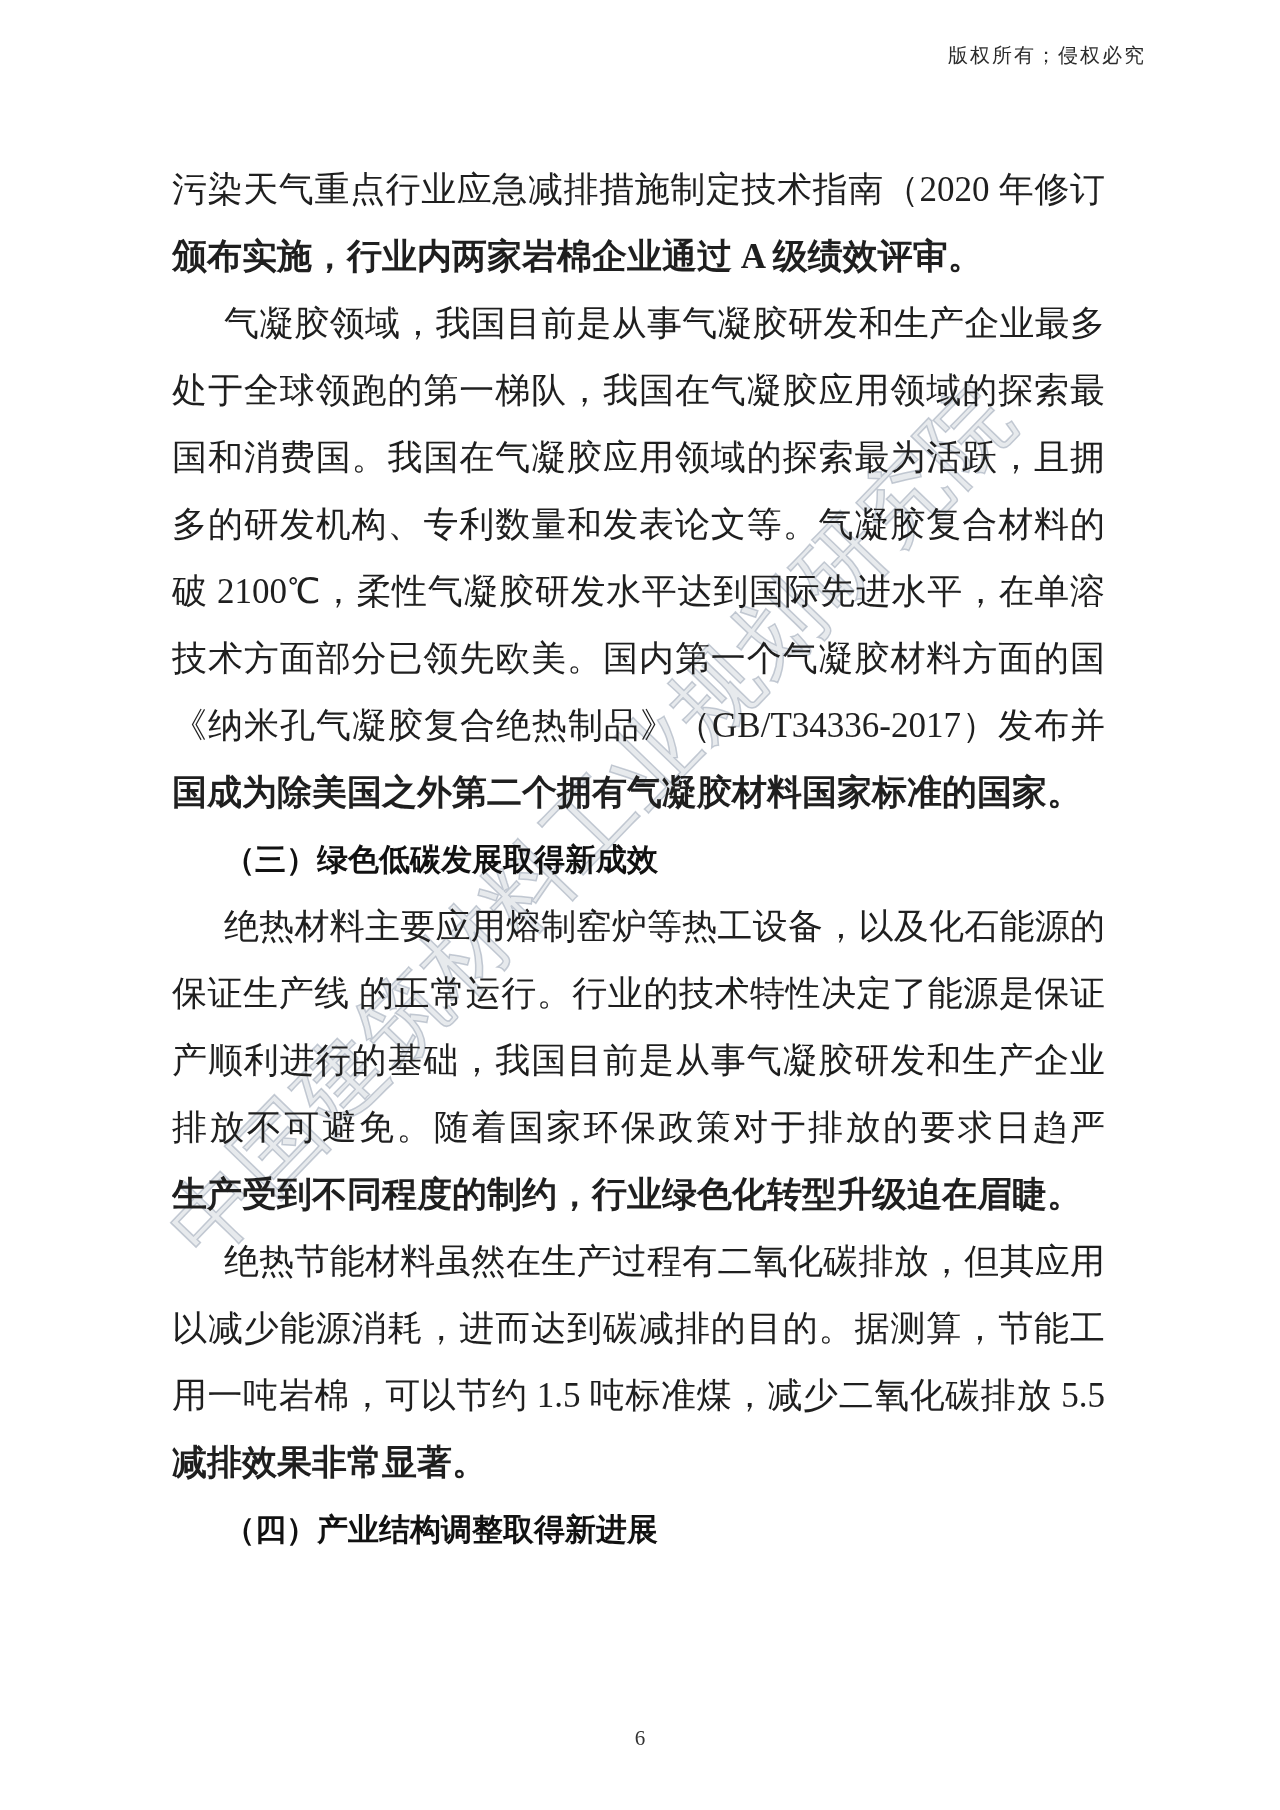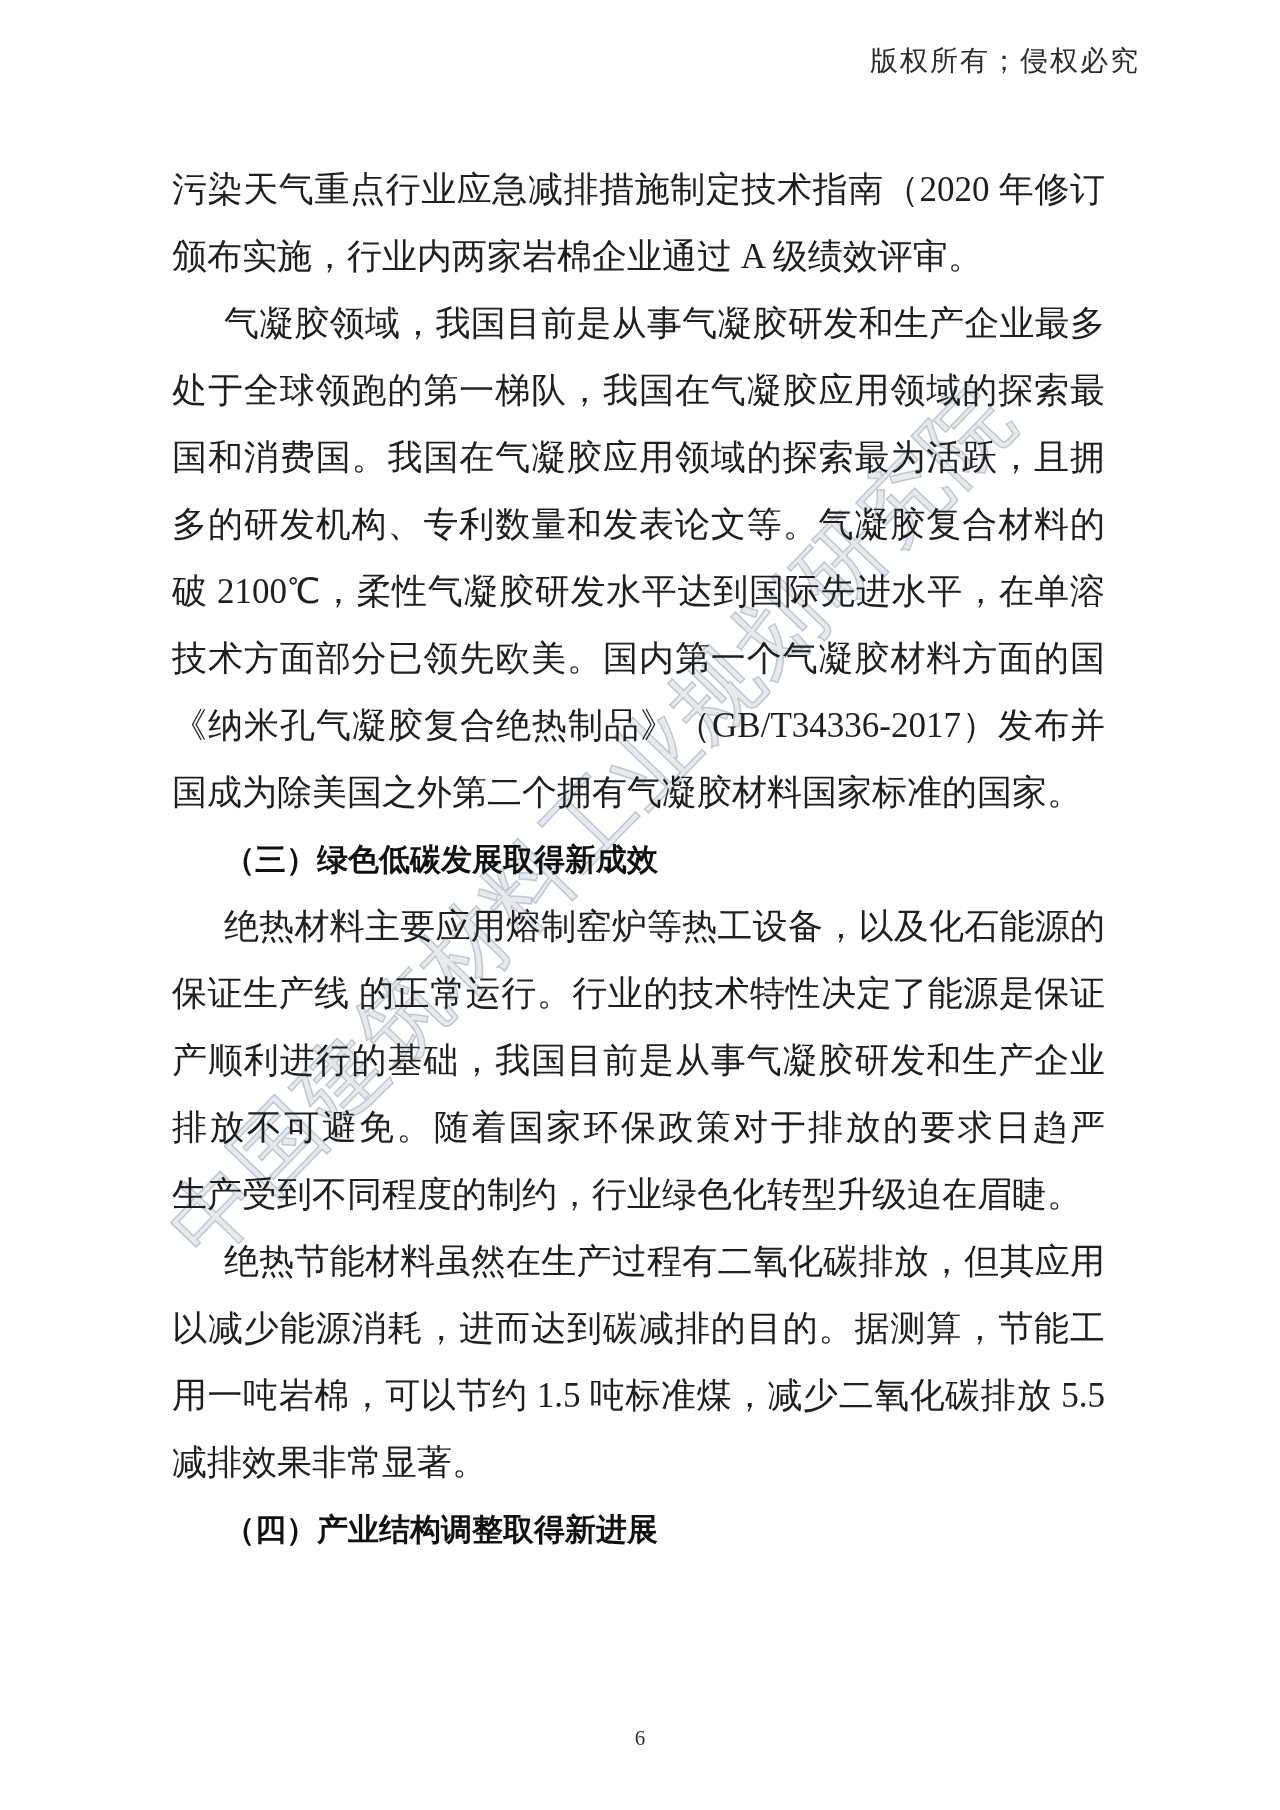--- a/index.html
+++ b/index.html
@@ -8,22 +8,22 @@
     background: #ffffff;
     position: relative;
     overflow: hidden;
     font-family: "Liberation Serif", serif;
     color: #1f1f1f;
   }
   .page { position: absolute; inset: 0; }
 
   .copyright {
     position: absolute;
-    top: 42px; right: 140px;
-    font-size: 28px;
+    top: 42px; right: 134px;
+    font-size: 20px;
     letter-spacing: 2px;
     color: #2b2b2b;
     z-index: 2;
   }
 
   .watermark {
     position: absolute;
     left: 6px; top: 762px;
     z-index: 1;
     white-space: nowrap;
@@ -48,20 +48,21 @@
     height: 67px;
     line-height: 67px;
     font-size: 35px;
     text-align: justify;
     text-align-last: justify;
     overflow: hidden;
   }
   .line.end {
     text-align: center;
     text-align-last: left;
+    font-weight: bold;
   }
   .line.indent { text-indent: 52px; }
   .line.heading {
     font-family: "Liberation Sans", sans-serif;
     font-weight: bold;
     font-size: 31px;
     text-indent: 52px;
     text-align: left;
     text-align-last: left;
     color: #111;

